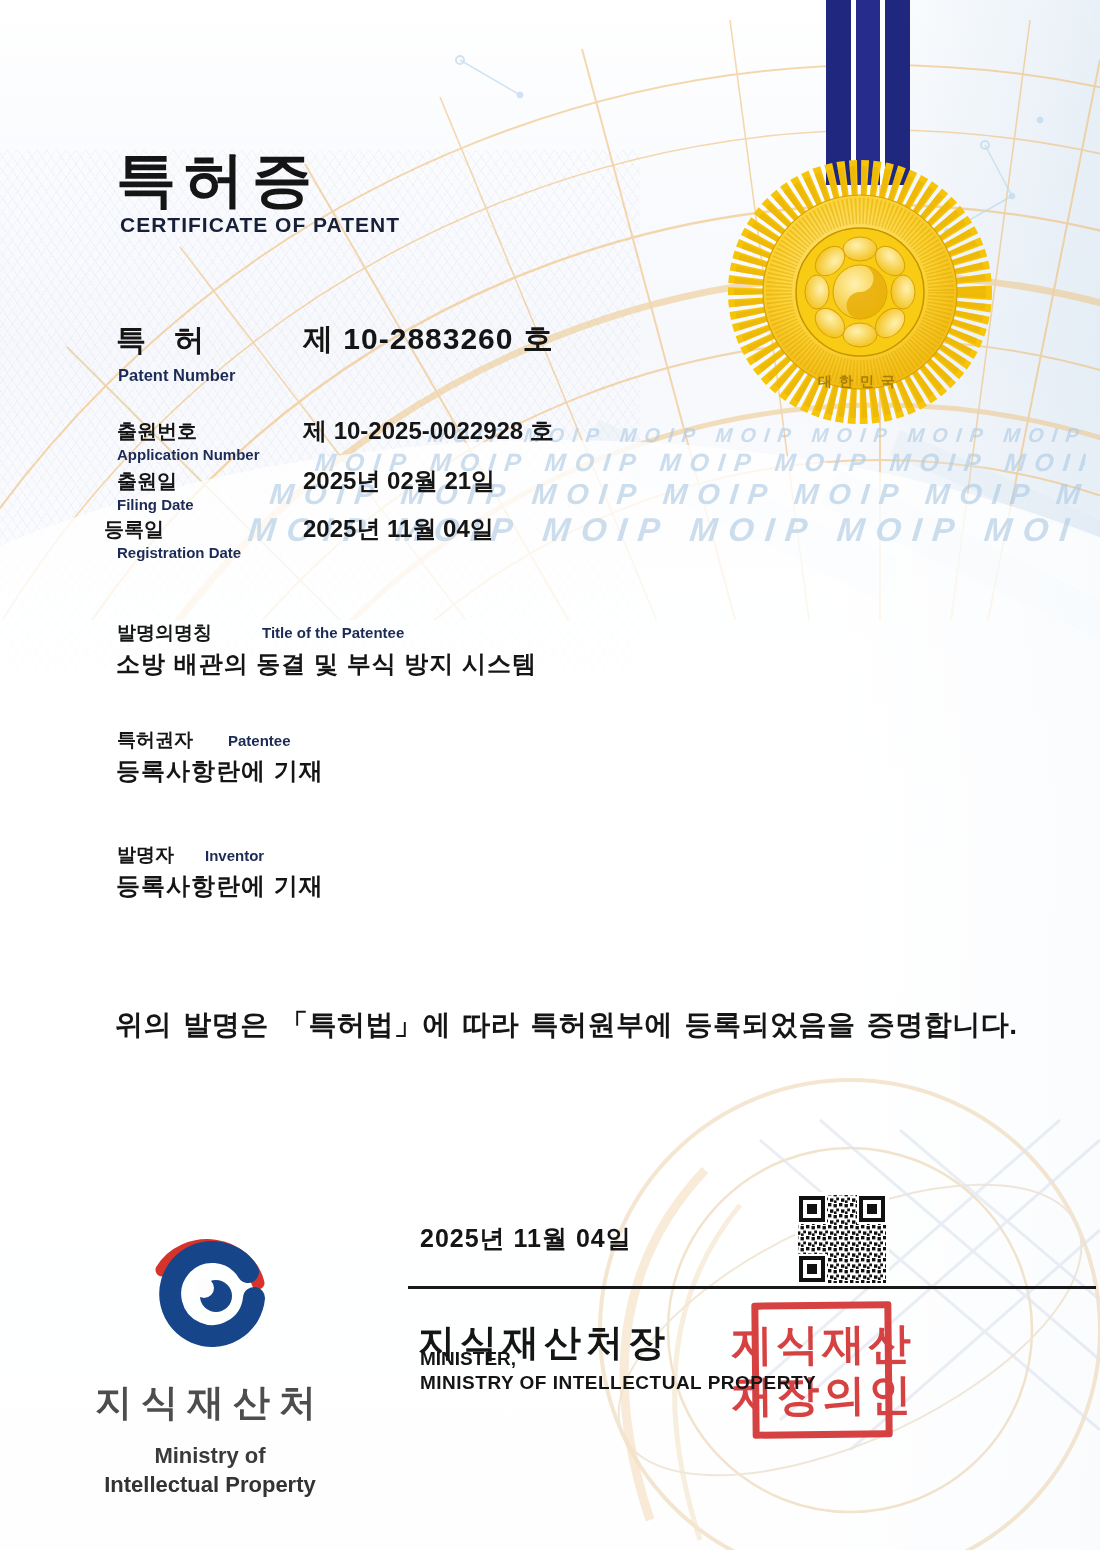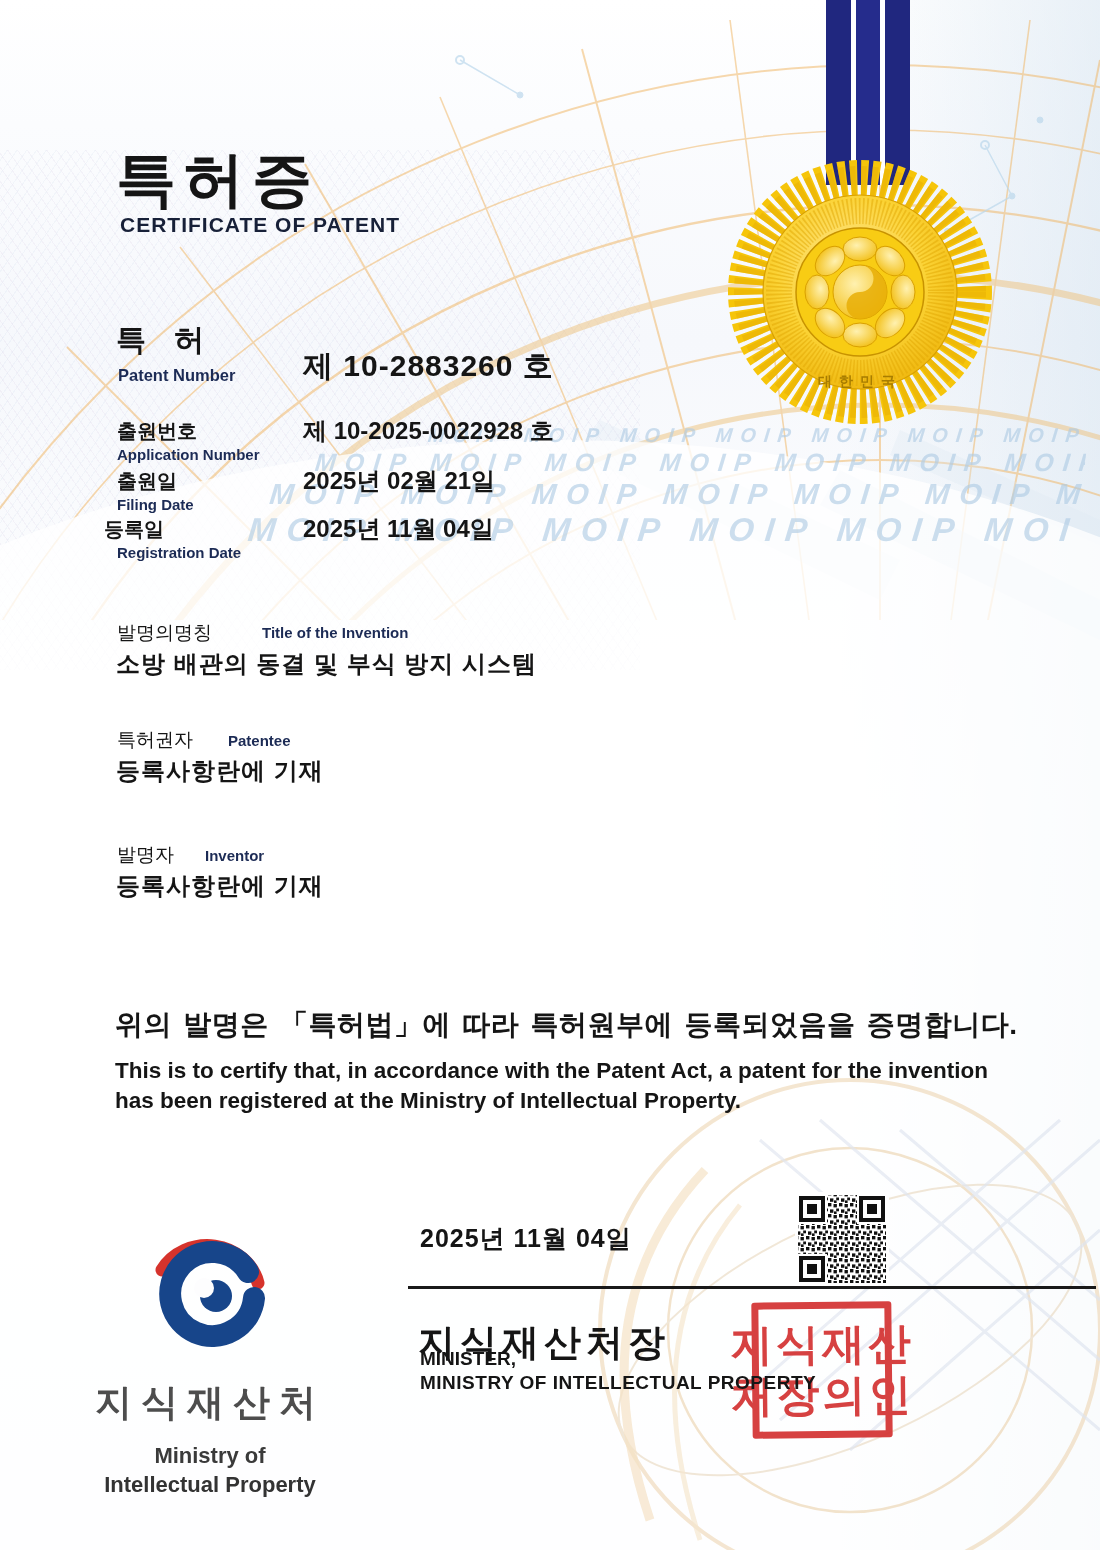--- a/index.html
+++ b/index.html
@@ -41,21 +41,21 @@
   .content{left:0;top:0;width:1100px;height:1550px;z-index:6;}
   .k{color:#151515;}
   .en-navy{color:#1c2b55;}
   .title-ko{left:116px;top:140px;font-size:60px;font-weight:900;letter-spacing:8px;}
   .title-en{left:120px;top:213px;font-size:21px;font-weight:800;letter-spacing:1px;color:#172038;}
   .lab-big{font-size:30px;font-weight:900;letter-spacing:10px;}
   .val-big{font-size:30px;font-weight:800;letter-spacing:1px;}
   .lab{font-size:20px;font-weight:800;}
   .sublab{font-size:15px;font-weight:700;}
   .val{font-size:24px;font-weight:800;}
-  .sec-lab{font-size:19px;font-weight:400;}
+  .sec-lab{font-size:19px;font-weight:700;}
   .sec-sub{font-size:15px;font-weight:700;}
   .sec-val{font-size:24px;font-weight:800;letter-spacing:1px;}
   .stmt-ko{left:115px;top:1006px;font-size:28px;font-weight:900;letter-spacing:.5px;word-spacing:3px;}
   .stmt-en{left:115px;top:1056px;width:950px;font-size:22.5px;font-weight:800;line-height:1.34;}
   .issue-date{left:420px;top:1222px;font-size:25px;font-weight:800;letter-spacing:1px;}
   .qr-box{left:795px;top:1192px;width:94px;height:94px;}
   .qr-cap{left:906px;top:1227px;font-size:15px;font-weight:800;line-height:1.5;color:#101522;white-space:nowrap;}
   .sig-line{left:408px;top:1286px;width:688px;height:3px;background:#191919;}
   .signer-ko{left:418px;top:1294px;font-size:37px;font-weight:900;letter-spacing:5px;margin-top:24px;}
   .signer-en1{left:420px;top:1348px;font-size:19px;font-weight:800;}
@@ -185,52 +185,48 @@
     <path d="M135,115 a27,27 0 0 1 0,54 a13.5,13.5 0 0 1 0,-27 a13.5,13.5 0 0 0 0,-27 z" fill="#e8ae06" opacity=".85"></path>
     <text x="135" y="236" text-anchor="middle" font-size="14" font-weight="bold" fill="#a87d00" letter-spacing="7">대한민국</text>
   </svg>
 
   <div class="abs content">
 
     <div class="abs title-ko k">특허증</div>
     <div class="abs title-en">CERTIFICATE OF PATENT</div>
 
     <div class="abs lab-big k" style="left:116px;top:320px;">특 허</div>
-    <div class="abs val-big k" style="left:303px;top:319px;margin-top:27px;">제 10-2883260 호</div>
+    <div class="abs val-big k" style="left:303px;top:319px;">제 10-2883260 호</div>
     <div class="abs sublab en-navy" style="left:118px;top:366px;font-size:16.5px;">Patent Number</div>
 
     <div class="abs lab k" style="left:117px;top:418px;">출원번호</div>
     <div class="abs sublab en-navy" style="left:117px;top:446px;">Application Number</div>
     <div class="abs val k" style="left:303px;top:415px;">제 10-2025-0022928 호</div>
 
     <div class="abs lab k" style="left:117px;top:468px;">출원일</div>
     <div class="abs sublab en-navy" style="left:117px;top:496px;">Filing Date</div>
     <div class="abs val k" style="left:303px;top:465px;">2025년 02월 21일</div>
 
     <div class="abs lab k" style="left:104px;top:516px;">등록일</div>
     <div class="abs sublab en-navy" style="left:117px;top:544px;">Registration Date</div>
     <div class="abs val k" style="left:303px;top:513px;">2025년 11월 04일</div>
 
     <div class="abs sec-lab k" style="left:117px;top:620px;">발명의명칭</div>
-    <div class="abs sec-sub en-navy" style="left:262px;top:624px;">Title of the Invention</div>
+    <div class="abs sec-sub en-navy" style="left:262px;top:624px;">Title of the Patentee</div>
     <div class="abs sec-val k" style="left:116px;top:648px;">소방 배관의 동결 및 부식 방지 시스템</div>
 
     <div class="abs sec-lab k" style="left:117px;top:727px;">특허권자</div>
     <div class="abs sec-sub en-navy" style="left:228px;top:732px;">Patentee</div>
     <div class="abs sec-val k" style="left:116px;top:755px;">등록사항란에 기재</div>
 
     <div class="abs sec-lab k" style="left:117px;top:842px;">발명자</div>
     <div class="abs sec-sub en-navy" style="left:205px;top:847px;">Inventor</div>
     <div class="abs sec-val k" style="left:116px;top:870px;">등록사항란에 기재</div>
 
     <div class="abs stmt-ko k">위의 발명은 「특허법」에 따라 특허원부에 등록되었음을 증명합니다.</div>
-    <div class="abs stmt-en k">
-      <div>This is to certify that, in accordance with the Patent Act, a patent for the invention</div>
-      <div>has been registered at the Ministry of Intellectual Property.</div>
-    </div>
 
     <div class="abs issue-date k">2025년 11월 04일</div>
 
     <svg class="abs qr-box" viewBox="0 0 94 94">
       <defs>
         <pattern id="qrTile" width="11" height="11" patternUnits="userSpaceOnUse">
           <rect x="0" y="0" width="3.4" height="3.4" fill="#111"></rect>
           <rect x="5.5" y="1" width="3.4" height="3.4" fill="#111"></rect>
           <rect x="8.2" y="5.5" width="2.8" height="2.8" fill="#111"></rect>
           <rect x="2" y="6.4" width="3.4" height="3.4" fill="#111"></rect>

